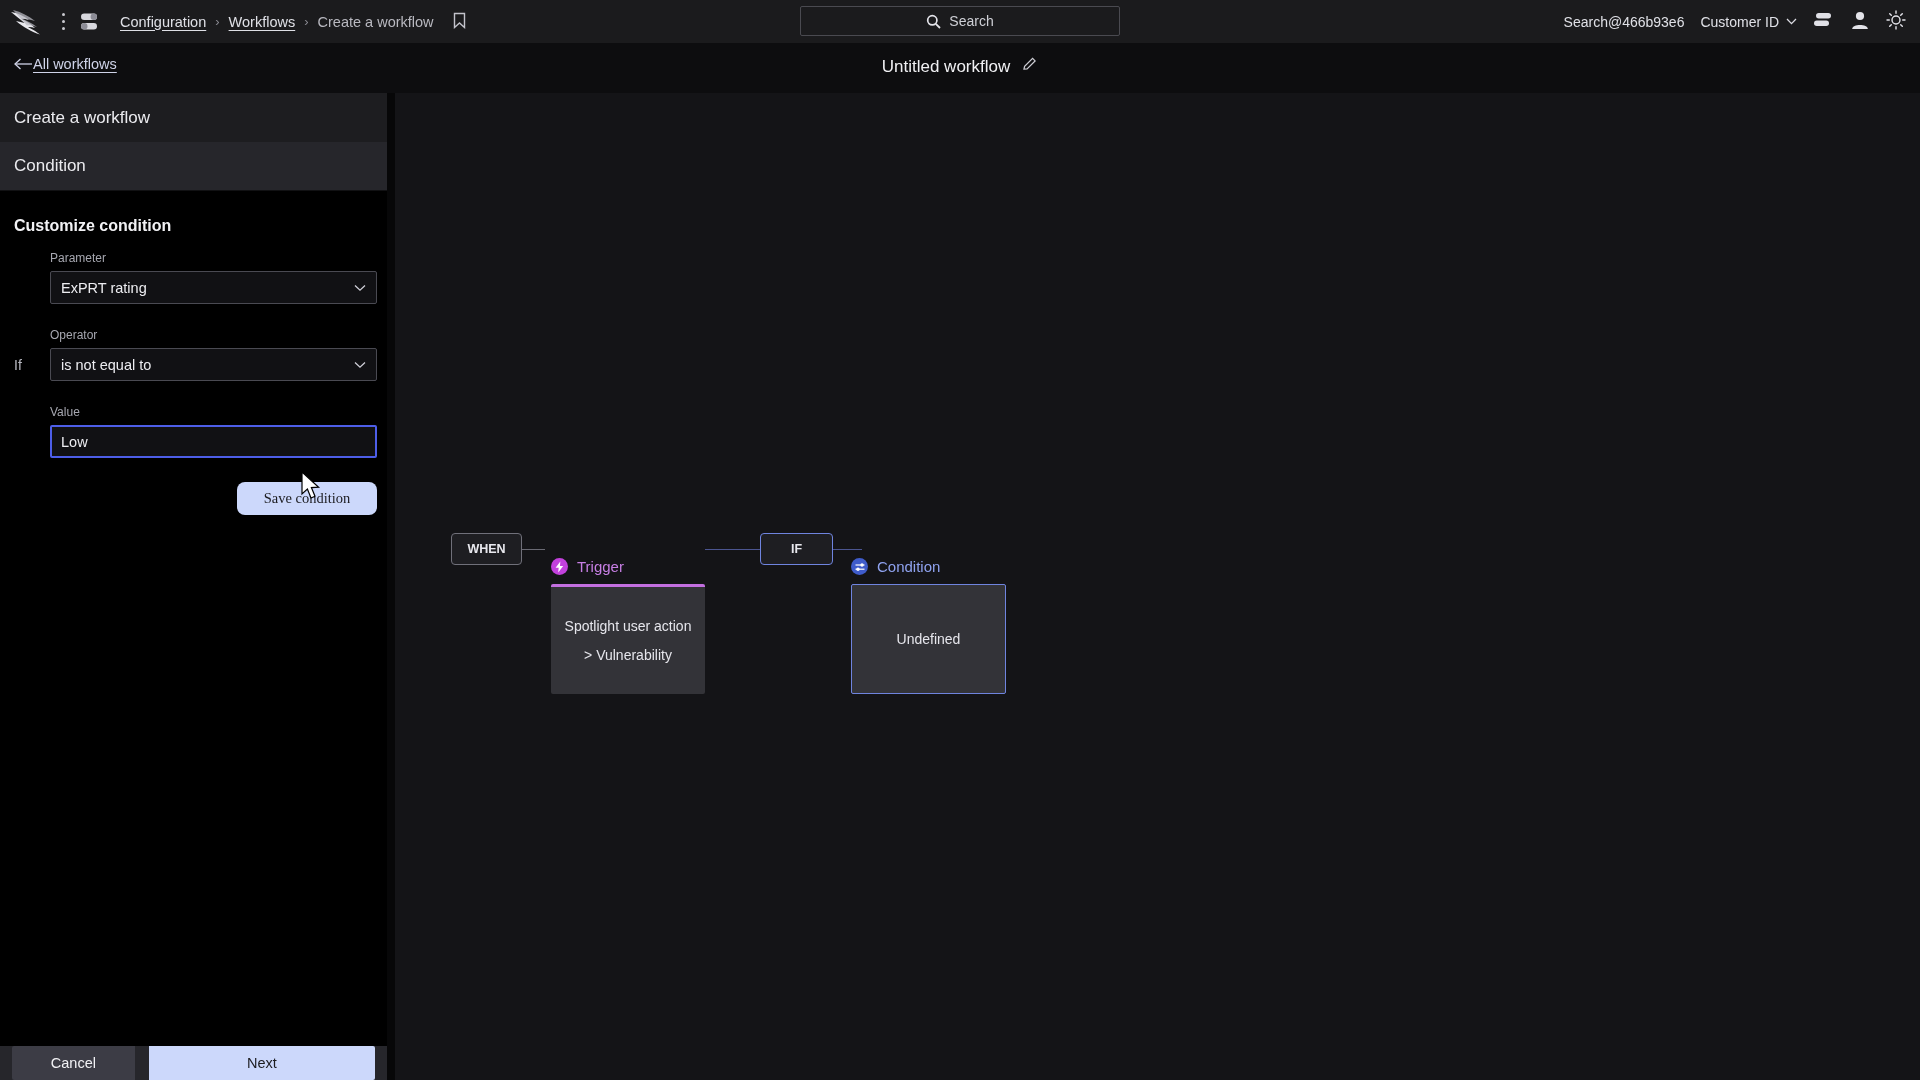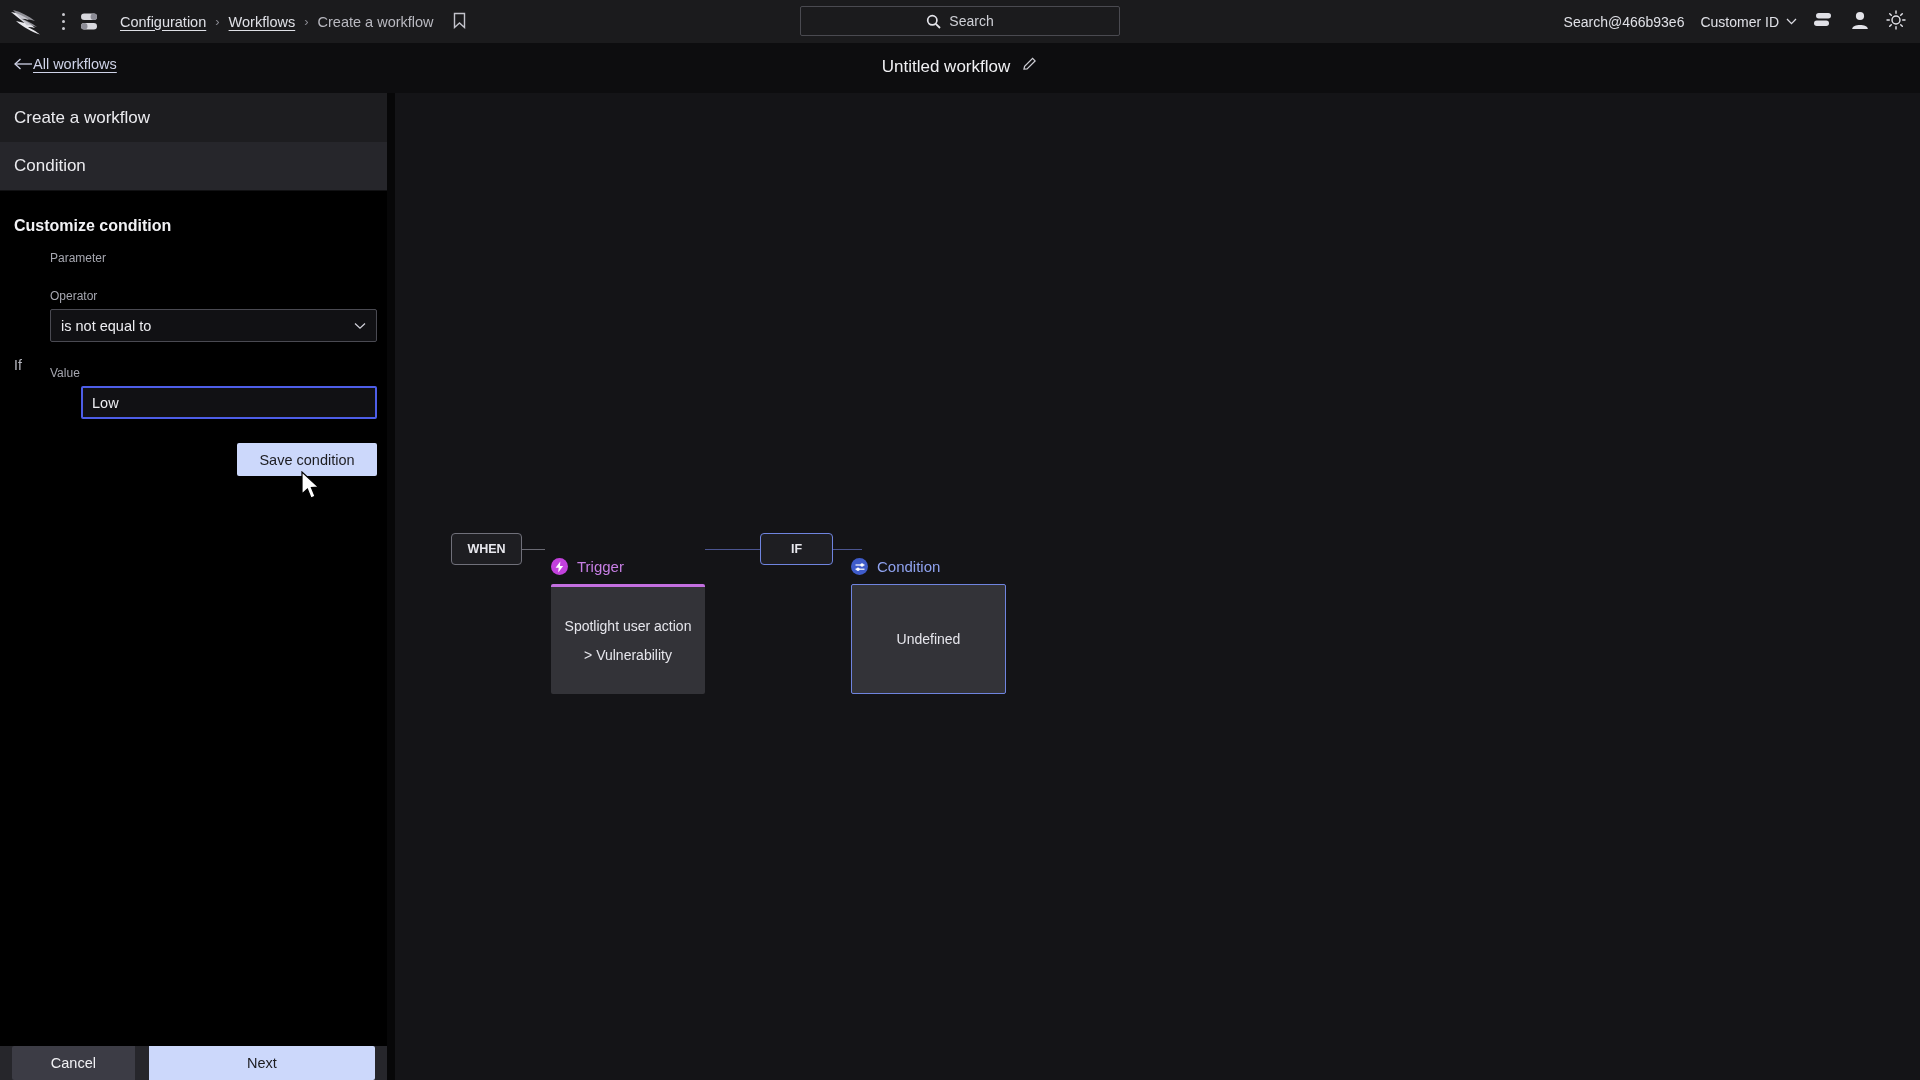--- a/index.html
+++ b/index.html
@@ -95,27 +95,27 @@
   .field { margin-left: 36px; margin-bottom: 24px; width: 327px; }
   .field .flabel { font-size: 12px; color: #a6a7b0; margin-bottom: 6px; }
   .select {
     height: 33px; background: #111114; border: 1px solid #4a4a52; border-radius: 2px;
     display: flex; align-items: center; justify-content: space-between;
     padding: 0 10px; font-size: 14.5px; color: #ededf1; cursor: pointer;
   }
   .textinput {
     height: 33px; background: #111114; border: 2px solid #4d5ee8; border-radius: 2px;
     display: flex; align-items: center;
-    padding: 0 9px; font-size: 14.5px; color: #ededf1; cursor: text; margin-left: 31px;
+    padding: 0 9px; font-size: 14.5px; color: #ededf1; cursor: text;
   }
   .save-row { margin-left: 36px; width: 327px; display: flex; justify-content: flex-end; }
   .save-btn {
     width: 140px; height: 33px; background: #ccd8fb; color: #1c1c20;
-    border: none; border-radius: 2px; font-size: 14.5px; cursor: pointer;
-    font-family: Liberation Sans, sans-serif;
+    border: none; border-radius: 8px; font-size: 14.5px; cursor: pointer;
+    font-family: Liberation Serif, serif;
   }
   .panel-footer {
     height: 34px; display: flex; background: #26262b;
     padding: 0 12px 12px 12px; gap: 14px;
   }
   .btn-cancel {
     width: 128px; height: 34px; background: #3c3c45; color: #f2f2f5;
     border: none; font-size: 14.5px; cursor: pointer; border-radius: 2px 0 0 2px;
     font-family: "Liberation Sans", sans-serif;
   }
@@ -282,20 +282,26 @@
 <div class="panel">
   <div class="panel-hd1">Create a workflow</div>
   <div class="panel-hd2">Condition</div>
 
   <div class="panel-body">
     <div class="sec-title">Customize condition</div>
     <div class="if-lbl">If</div>
 
     <div class="field">
       <div class="flabel">Parameter</div>
+      <div class="select">
+        <span>ExPRT rating</span>
+        <svg width="12" height="8" viewBox="0 0 12 8">
+          <path d="M1 1.5 L6 6.2 L11 1.5" fill="none" stroke="#cfcfd8" stroke-width="1.3"></path>
+        </svg>
+      </div>
     </div>
 
     <div class="field">
       <div class="flabel">Operator</div>
       <div class="select">
         <span>is not equal to</span>
         <svg width="12" height="8" viewBox="0 0 12 8">
           <path d="M1 1.5 L6 6.2 L11 1.5" fill="none" stroke="#cfcfd8" stroke-width="1.3"></path>
         </svg>
       </div>

